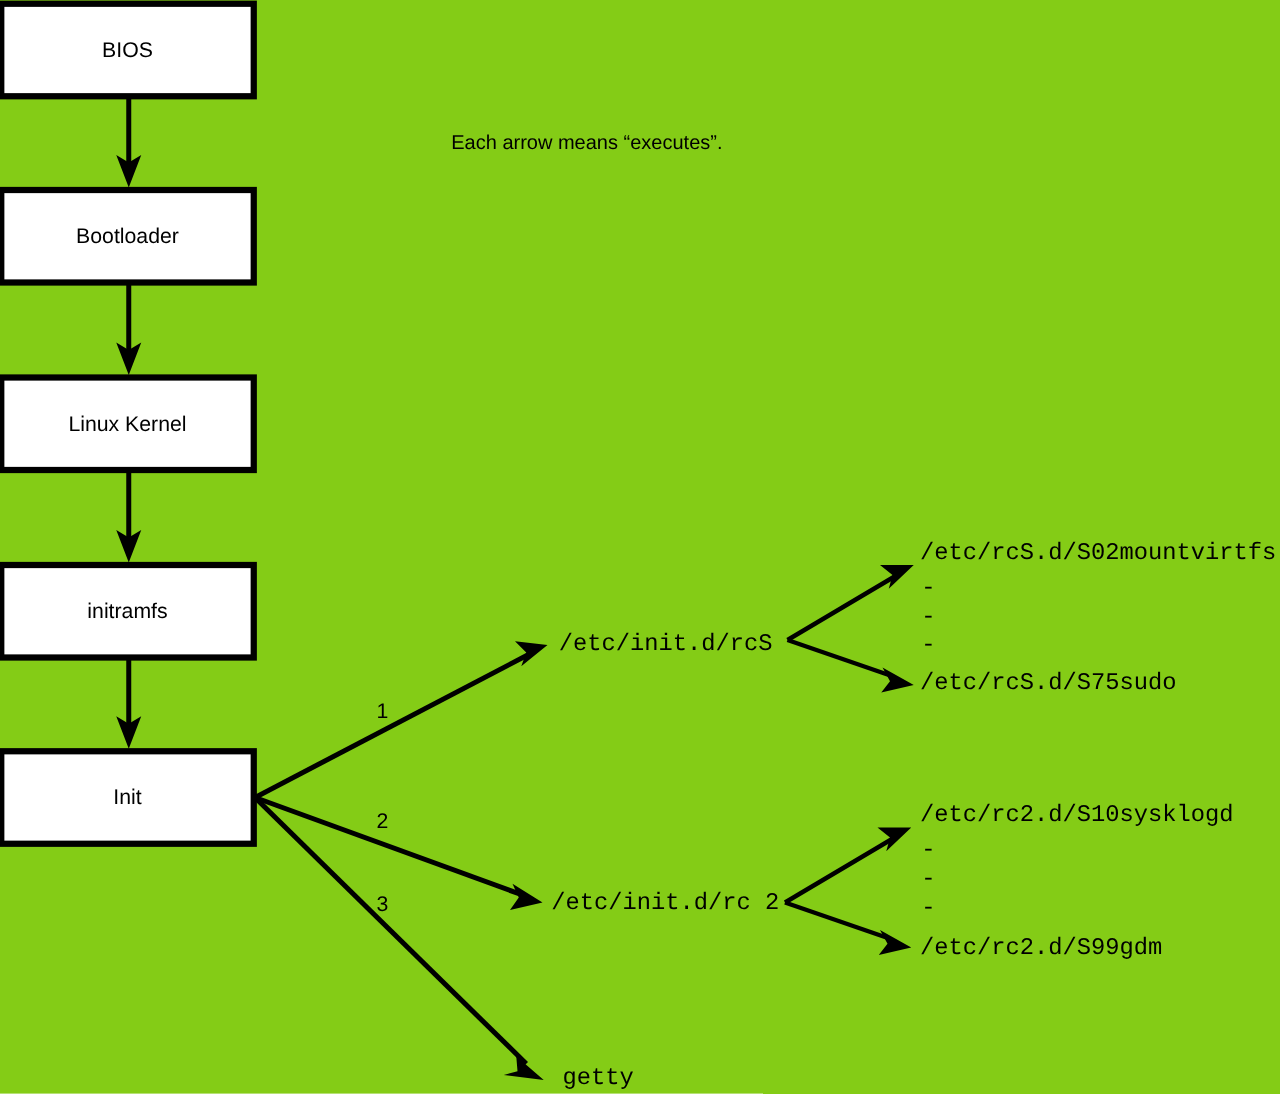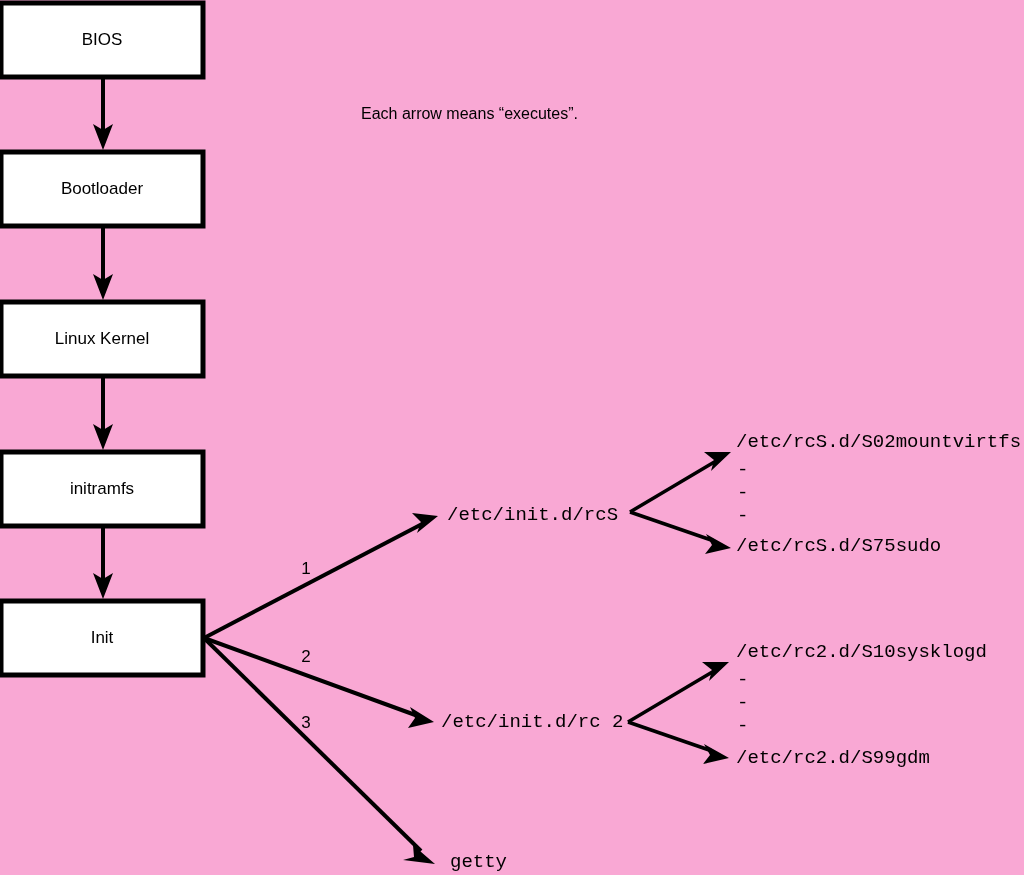--- a/index.html
+++ b/index.html
@@ -4,21 +4,21 @@
 <style>
   html, body {
     margin: 0;
     padding: 0;
     background: #ffffff;
   }
   #canvas {
     position: relative;
     width: 1024px;
     height: 875px;
-    background: #f9a8d4;
+    background: #84cc16;
     overflow: hidden;
     font-family: "Liberation Sans", sans-serif;
   }
   #diagram-svg {
     position: absolute;
     left: 0;
     top: 0;
     width: 1024px;
     height: 875px;
     display: block;

